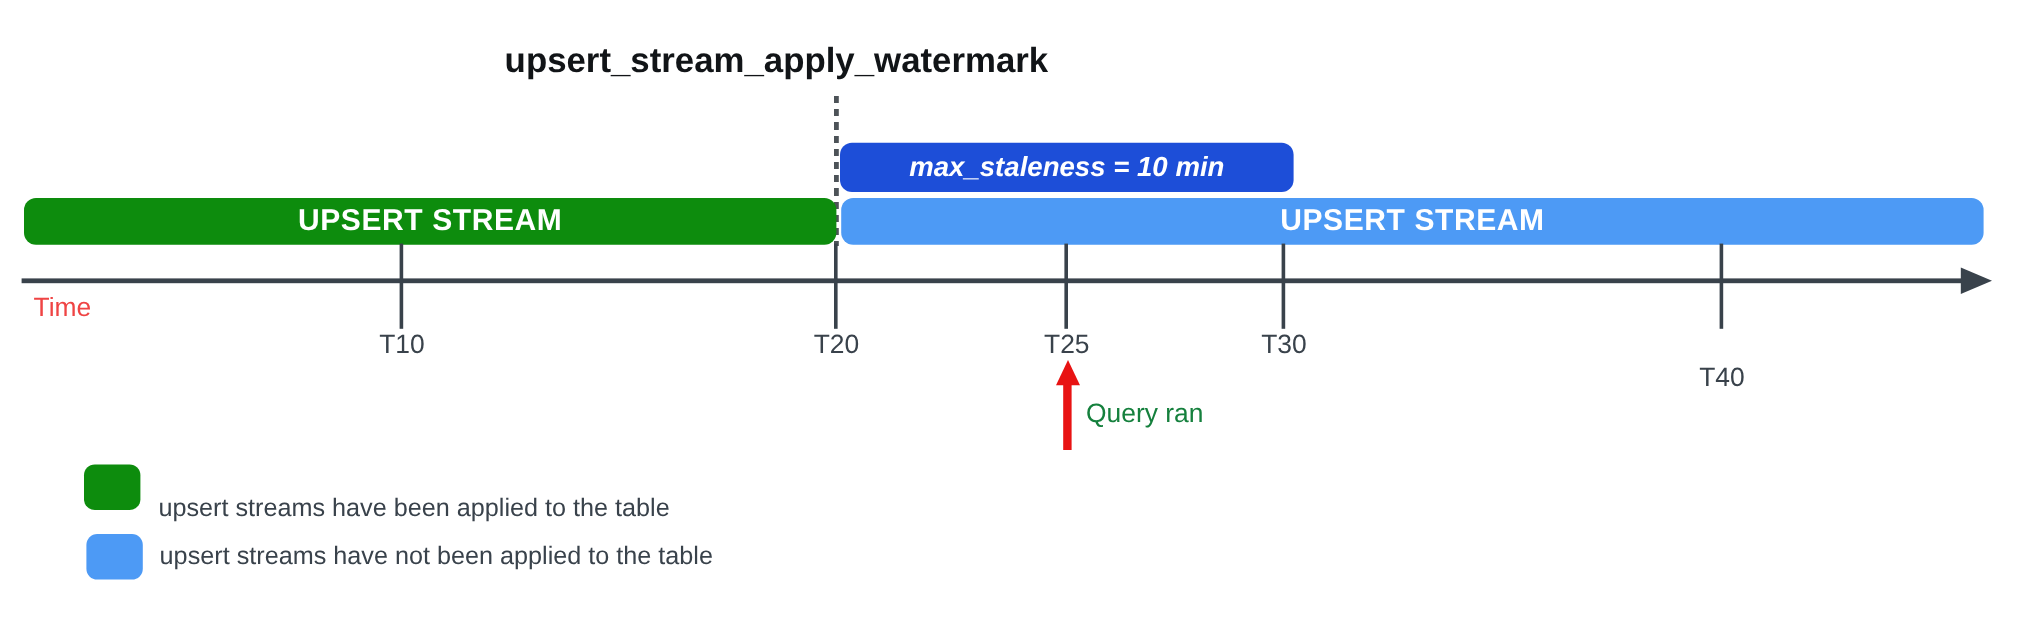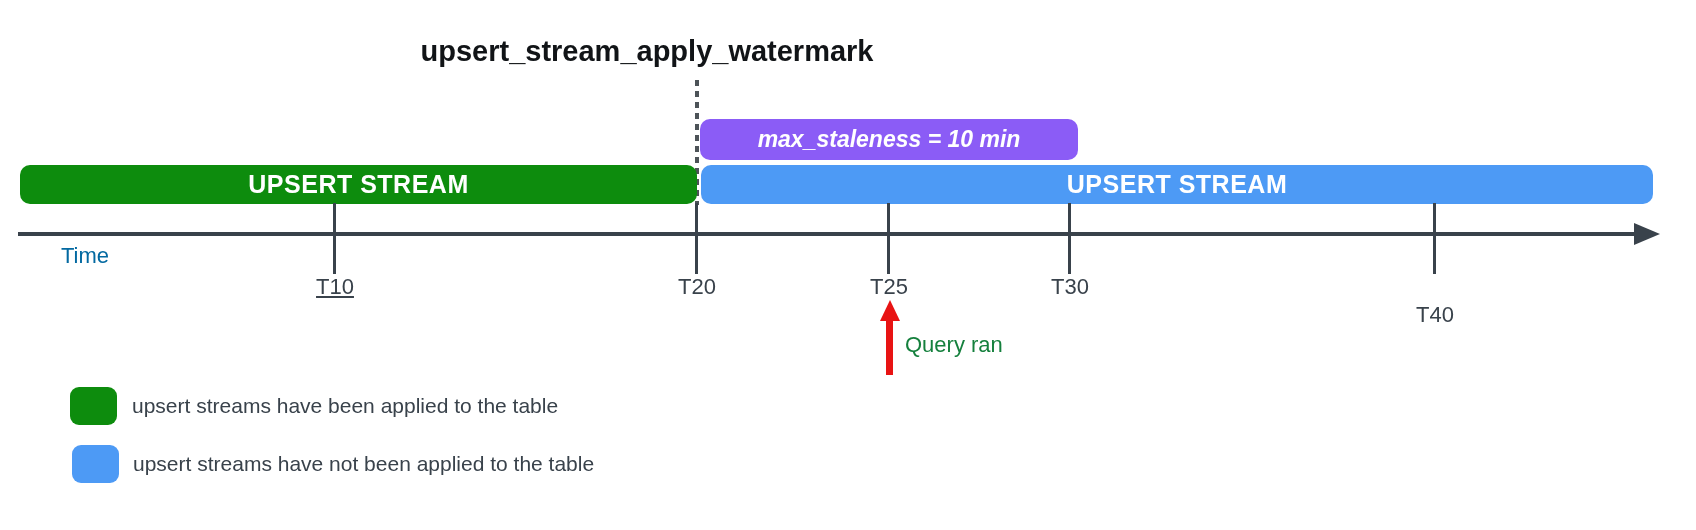--- a/index.html
+++ b/index.html
@@ -24,21 +24,21 @@
 
   .dashed-line {
     left: 695px; top: 80px;
     width: 4px; height: 125px;
     background: repeating-linear-gradient(to bottom, #4d5358 0px, #4d5358 6px, transparent 6px, transparent 11px);
   }
 
   .staleness-box {
     left: 700px; top: 119px;
     width: 378px; height: 41px;
-    background: #8b5cf6;
+    background: #1d4ed8;
     border-radius: 10px;
     display: flex; align-items: center; justify-content: center;
     color: #ffffff; font-weight: bold; font-style: italic; font-size: 23px;
   }
 
   .bar {
     top: 165px; height: 39px;
     border-radius: 10px;
     display: flex; align-items: center; justify-content: center;
     color: #ffffff; font-weight: bold; font-size: 25px;
@@ -48,21 +48,21 @@
   .bar-blue  { left: 701px; width: 952px; background: #4D9AF5; }
 
   .axis-line { left: 18px; top: 232px; width: 1622px; height: 4px; background: #39424B; }
   .axis-arrowhead {
     left: 1634px; top: 223px;
     width: 0; height: 0;
     border-top: 11px solid transparent;
     border-bottom: 11px solid transparent;
     border-left: 26px solid #39424B;
   }
-  .time-label { left: 28px; top: 243px; font-size: 22px; color: #0369a1; margin-left: 33px; }
+  .time-label { left: 28px; top: 243px; font-size: 22px; color: #ef4444; }
 
   .tick { top: 203px; width: 3px; height: 71px; background: #39424B; }
   .tick-label {
     top: 274px;
     transform: translateX(-50%);
     font-size: 22px; color: #39424B; white-space: nowrap;
   }
 
   .query-arrow-shaft { left: 886px; top: 318px; width: 7px; height: 57px; background: #E81313; }
   .query-arrow-head {
@@ -71,21 +71,21 @@
     border-left: 10px solid transparent;
     border-right: 10px solid transparent;
     border-bottom: 21px solid #E81313;
   }
   .query-ran-label { left: 905px; top: 332px; font-size: 22px; color: #15803d; }
 
   .legend-swatch { width: 47px; height: 38px; border-radius: 9px; }
   .legend-swatch-green { left: 70px; top: 387px; background: #0D8C0D; }
   .legend-swatch-blue  { left: 72px; top: 445px; background: #4D9AF5; }
   .legend-text { font-size: 21px; color: #39424B; white-space: nowrap; }
-  .legend-text-1 { left: 132px; top: 394px; }
+  .legend-text-1 { left: 132px; top: 412px; }
   .legend-text-2 { left: 133px; top: 452px; }
 </style>
 </head>
 <body>
 
 <div class="canvas">
 
   <div class="abs title">upsert_stream_apply_watermark</div>
 
   <div class="abs dashed-line"></div>
@@ -105,21 +105,21 @@
   <div class="abs axis-line"></div>
   <div class="abs axis-arrowhead"></div>
   <div class="abs time-label">Time</div>
 
   <div class="abs tick" style="left:333px;"></div>
   <div class="abs tick" style="left:695px;"></div>
   <div class="abs tick" style="left:887px;"></div>
   <div class="abs tick" style="left:1068px;"></div>
   <div class="abs tick" style="left:1433px;"></div>
 
-  <div class="abs tick-label" style="left:335px;text-decoration:underline;">T10</div>
+  <div class="abs tick-label" style="left:335px;">T10</div>
   <div class="abs tick-label" style="left:697px;">T20</div>
   <div class="abs tick-label" style="left:889px;">T25</div>
   <div class="abs tick-label" style="left:1070px;">T30</div>
   <div class="abs tick-label" style="left:1435px;margin-top:28px;">T40</div>
 
   <div class="abs query-arrow-shaft"></div>
   <div class="abs query-arrow-head"></div>
   <div class="abs query-ran-label">Query ran</div>
 
   <div class="abs legend-swatch legend-swatch-green"></div>

